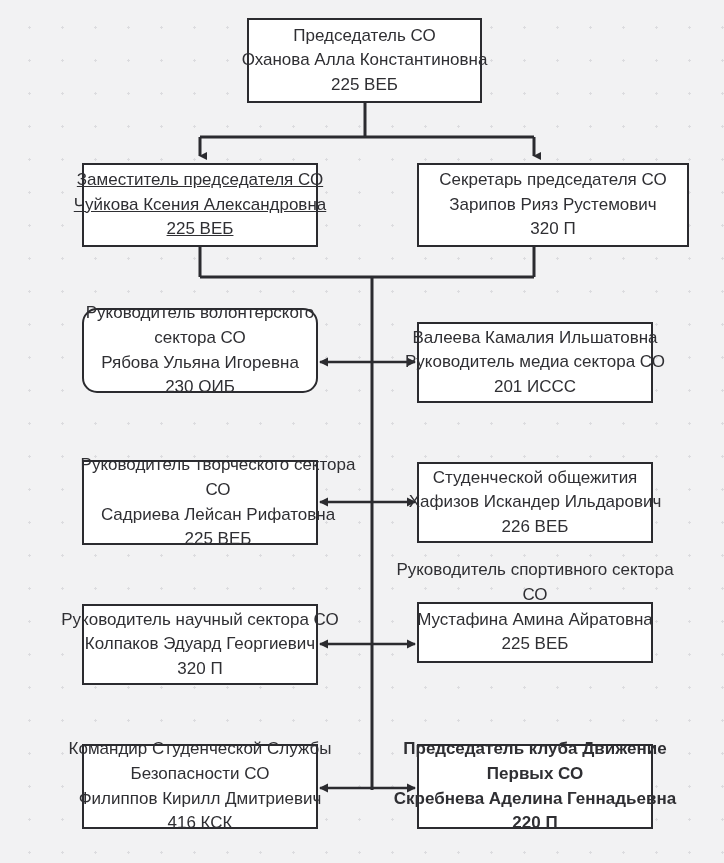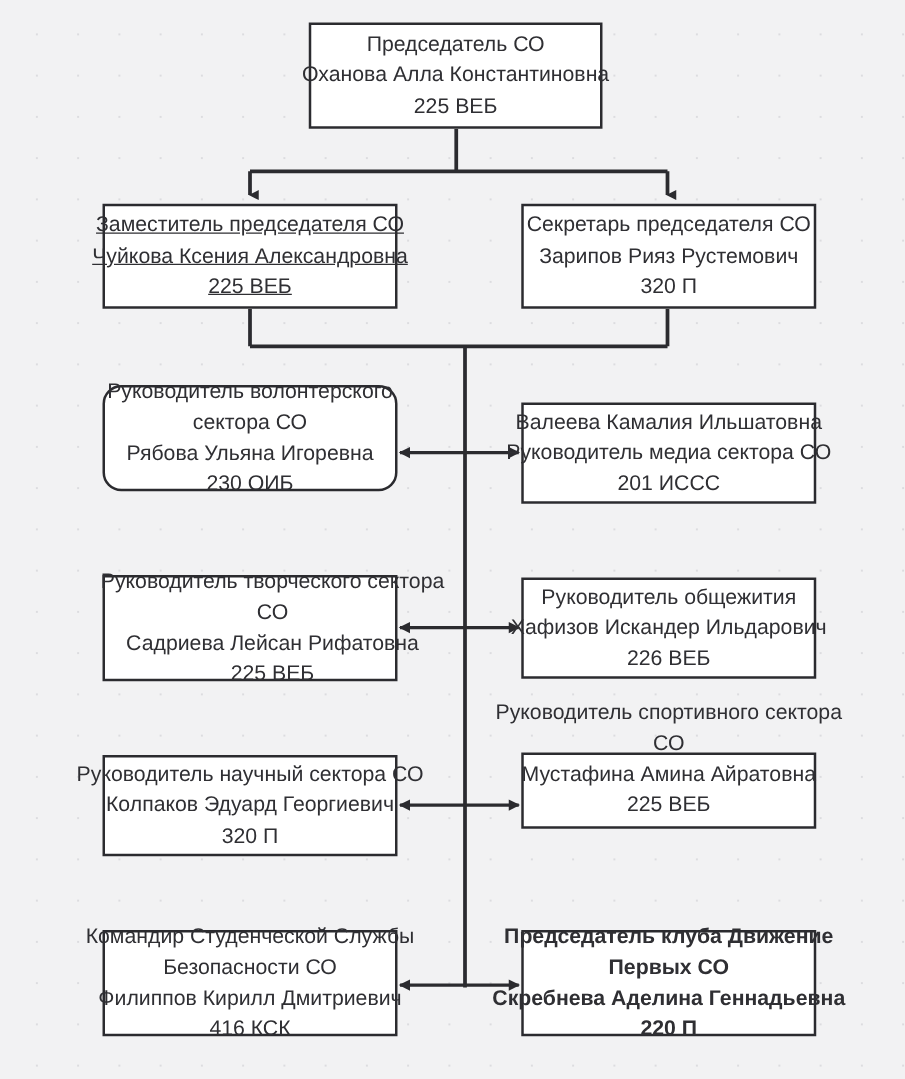--- a/index.html
+++ b/index.html
@@ -68,21 +68,21 @@
   .node-l2-left {
     left: 82px;
     top: 163px;
     width: 236px;
     height: 84px;
     text-decoration: underline;
   }
   .node-l2-right {
     left: 417px;
     top: 163px;
-    width: 236px;
+    width: 272px;
     height: 84px;
   }
 
   
   .node-r1-left { left: 82px;  top: 308px; width: 236px; height: 85px; border-radius: 15px; }
   .node-r1-right{ left: 417px; top: 322px; width: 236px; height: 81px; }
 
   .node-r2-left { left: 82px;  top: 460px; width: 236px; height: 85px; padding-left: 44px; }
   .node-r2-right{ left: 417px; top: 462px; width: 236px; height: 81px; }
 
@@ -173,21 +173,21 @@
   </div>
 
   <div class="node node-r2-left">
     <span class="line">Руководитель творческого сектора</span>
     <span class="line">СО</span>
     <span class="line">Садриева Лейсан Рифатовна</span>
     <span class="line">225 ВЕБ</span>
   </div>
 
   <div class="node node-r2-right">
-    <span class="line">Руководитель общежития</span>
+    <span class="line">Студенческой общежития</span>
     <span class="line">Хафизов Искандер Ильдарович</span>
     <span class="line">226 ВЕБ</span>
   </div>
 
   <div class="node node-r3-left">
     <span class="line">Руководитель научный сектора СО</span>
     <span class="line">Колпаков Эдуард Георгиевич</span>
     <span class="line">320 П</span>
   </div>
 

